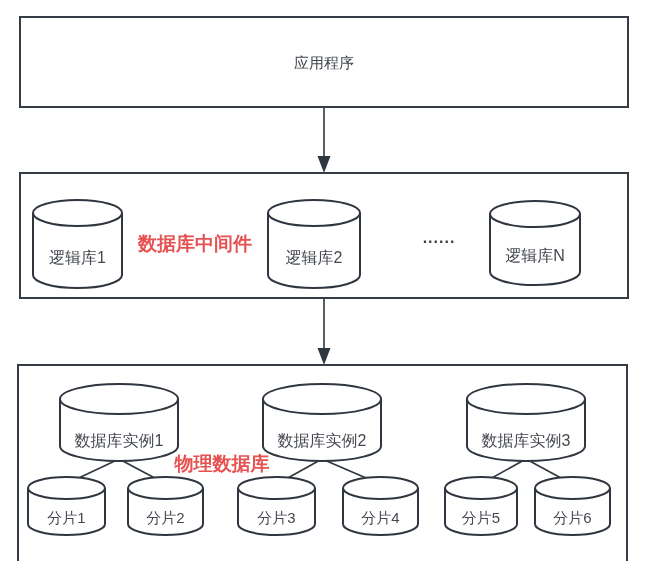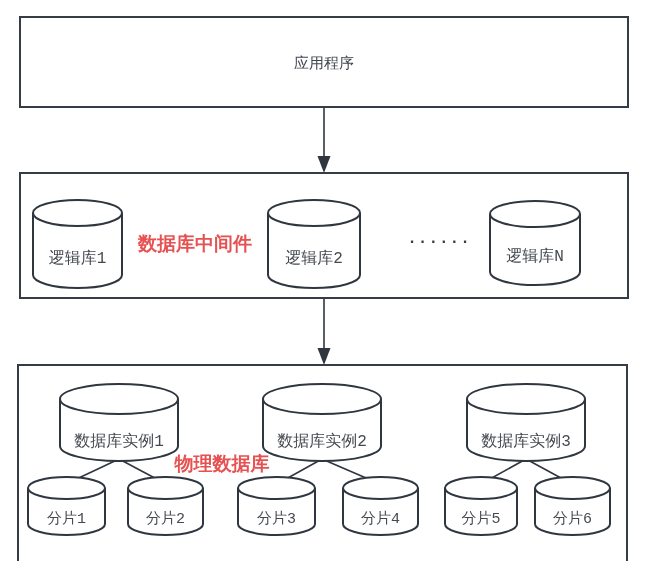--- a/index.html
+++ b/index.html
@@ -6,21 +6,20 @@
     margin: 0;
     padding: 0;
     background: #ffffff;
     font-family: "Liberation Sans", sans-serif;
   }
   .diagram-wrap {
     width: 649px;
     height: 561px;
     position: relative;
     background: #ffffff;
-    font-family: Liberation Mono, monospace;
   }
   svg { display: block; }
   .box       { fill: #ffffff; stroke: #363c45; stroke-width: 2; }
   .cyl       { fill: #ffffff; stroke: #2f3640; stroke-width: 2; }
   .cyl-thin  { fill: #ffffff; stroke: #2f3640; stroke-width: 2; }
   .conn      { stroke: #2f3640; stroke-width: 1.6; fill: none; }
   .arrowline { stroke: #2f3640; stroke-width: 1.6; fill: none; }
   .arrowhead { fill: #2f3640; stroke: none; }
   .lbl       { fill: #40454d; font-size: 15px; text-anchor: middle; }
   .lbl-cyl   { fill: #45494f; font-size: 16px; text-anchor: middle; }

